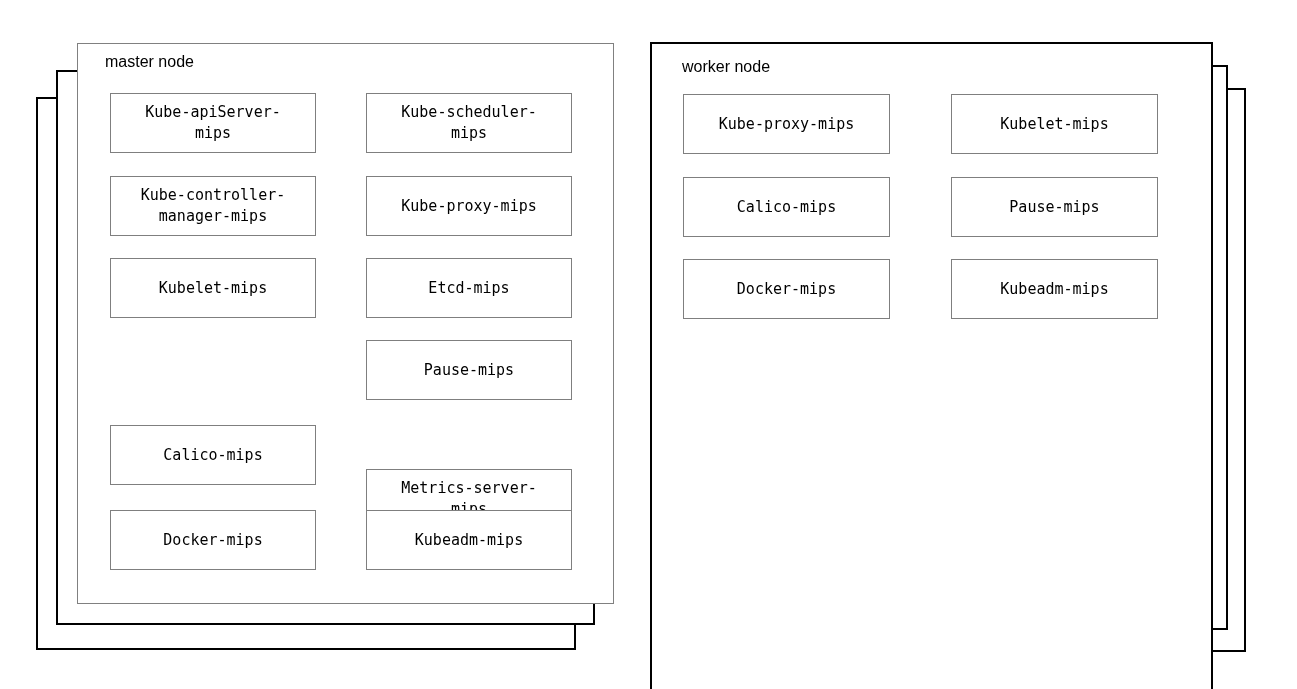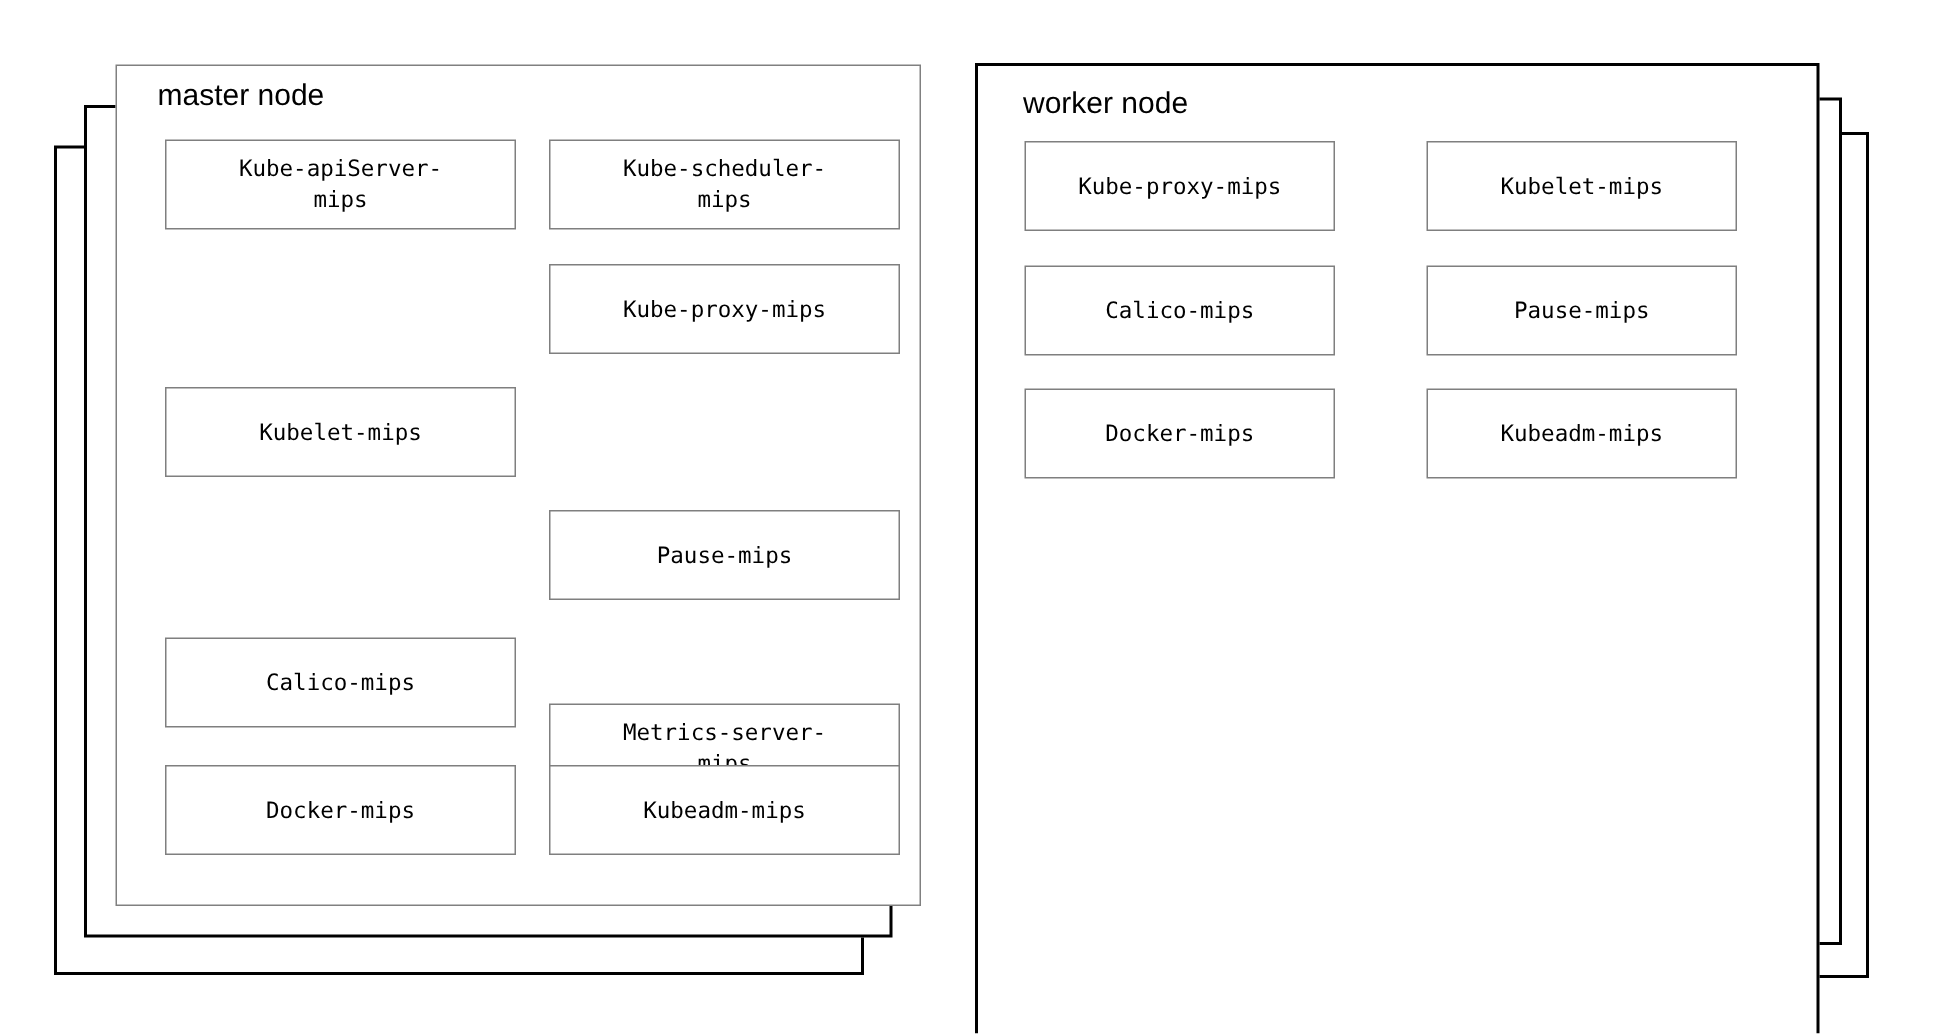--- a/index.html
+++ b/index.html
@@ -28,27 +28,27 @@
   }
   .panel.master {
     border: 1.5px solid #808080;
   }
   .panel.worker {
     border: 2px solid #000000;
   }
   .panel-title {
     position: absolute;
     font-family: "Liberation Sans", sans-serif;
-    font-size: 20px;
+    font-size: 16px;
     color: #000000;
     white-space: nowrap;
   }
   .box {
     position: absolute;
-    width: 234px;
+    width: 206px;
     height: 60px;
     background: #ffffff;
     border: 1.4px solid #7f7f7f;
     box-sizing: border-box;
     display: flex;
     align-items: center;
     justify-content: center;
     text-align: center;
     white-space: pre-line;
     font-family: "DejaVu Sans Mono", monospace;
@@ -66,23 +66,26 @@
   <div class="layer" style="left:56px; top:70px; width:539px; height:555px;"></div>
 
   <div class="panel master" style="left:77px; top:43px; width:537px; height:561px;">
     <div class="panel-title" style="left:27px; top:9px;">master node</div>
 
     <div class="box" style="left:32px;  top:49px;">Kube-apiServer-
 mips</div>
     <div class="box" style="left:288px; top:49px;">Kube-scheduler-
 mips</div>
 
+    <div class="box" style="left:32px;  top:132px;">Kube-controller-
+manager-mips</div>
     <div class="box" style="left:288px; top:132px;">Kube-proxy-mips</div>
 
     <div class="box" style="left:32px;  top:214px;">Kubelet-mips</div>
+    <div class="box" style="left:288px; top:214px;">Etcd-mips</div>
 
     <div class="box" style="left:288px; top:296px;">Pause-mips</div>
 
     <div class="box" style="left:32px;  top:381px;">Calico-mips</div>
     <div class="box" style="left:288px; top:381px;margin-top:44px;">Metrics-server-
 mips</div>
 
     <div class="box" style="left:32px;  top:466px;">Docker-mips</div>
     <div class="box" style="left:288px; top:466px;">Kubeadm-mips</div>
   </div>

